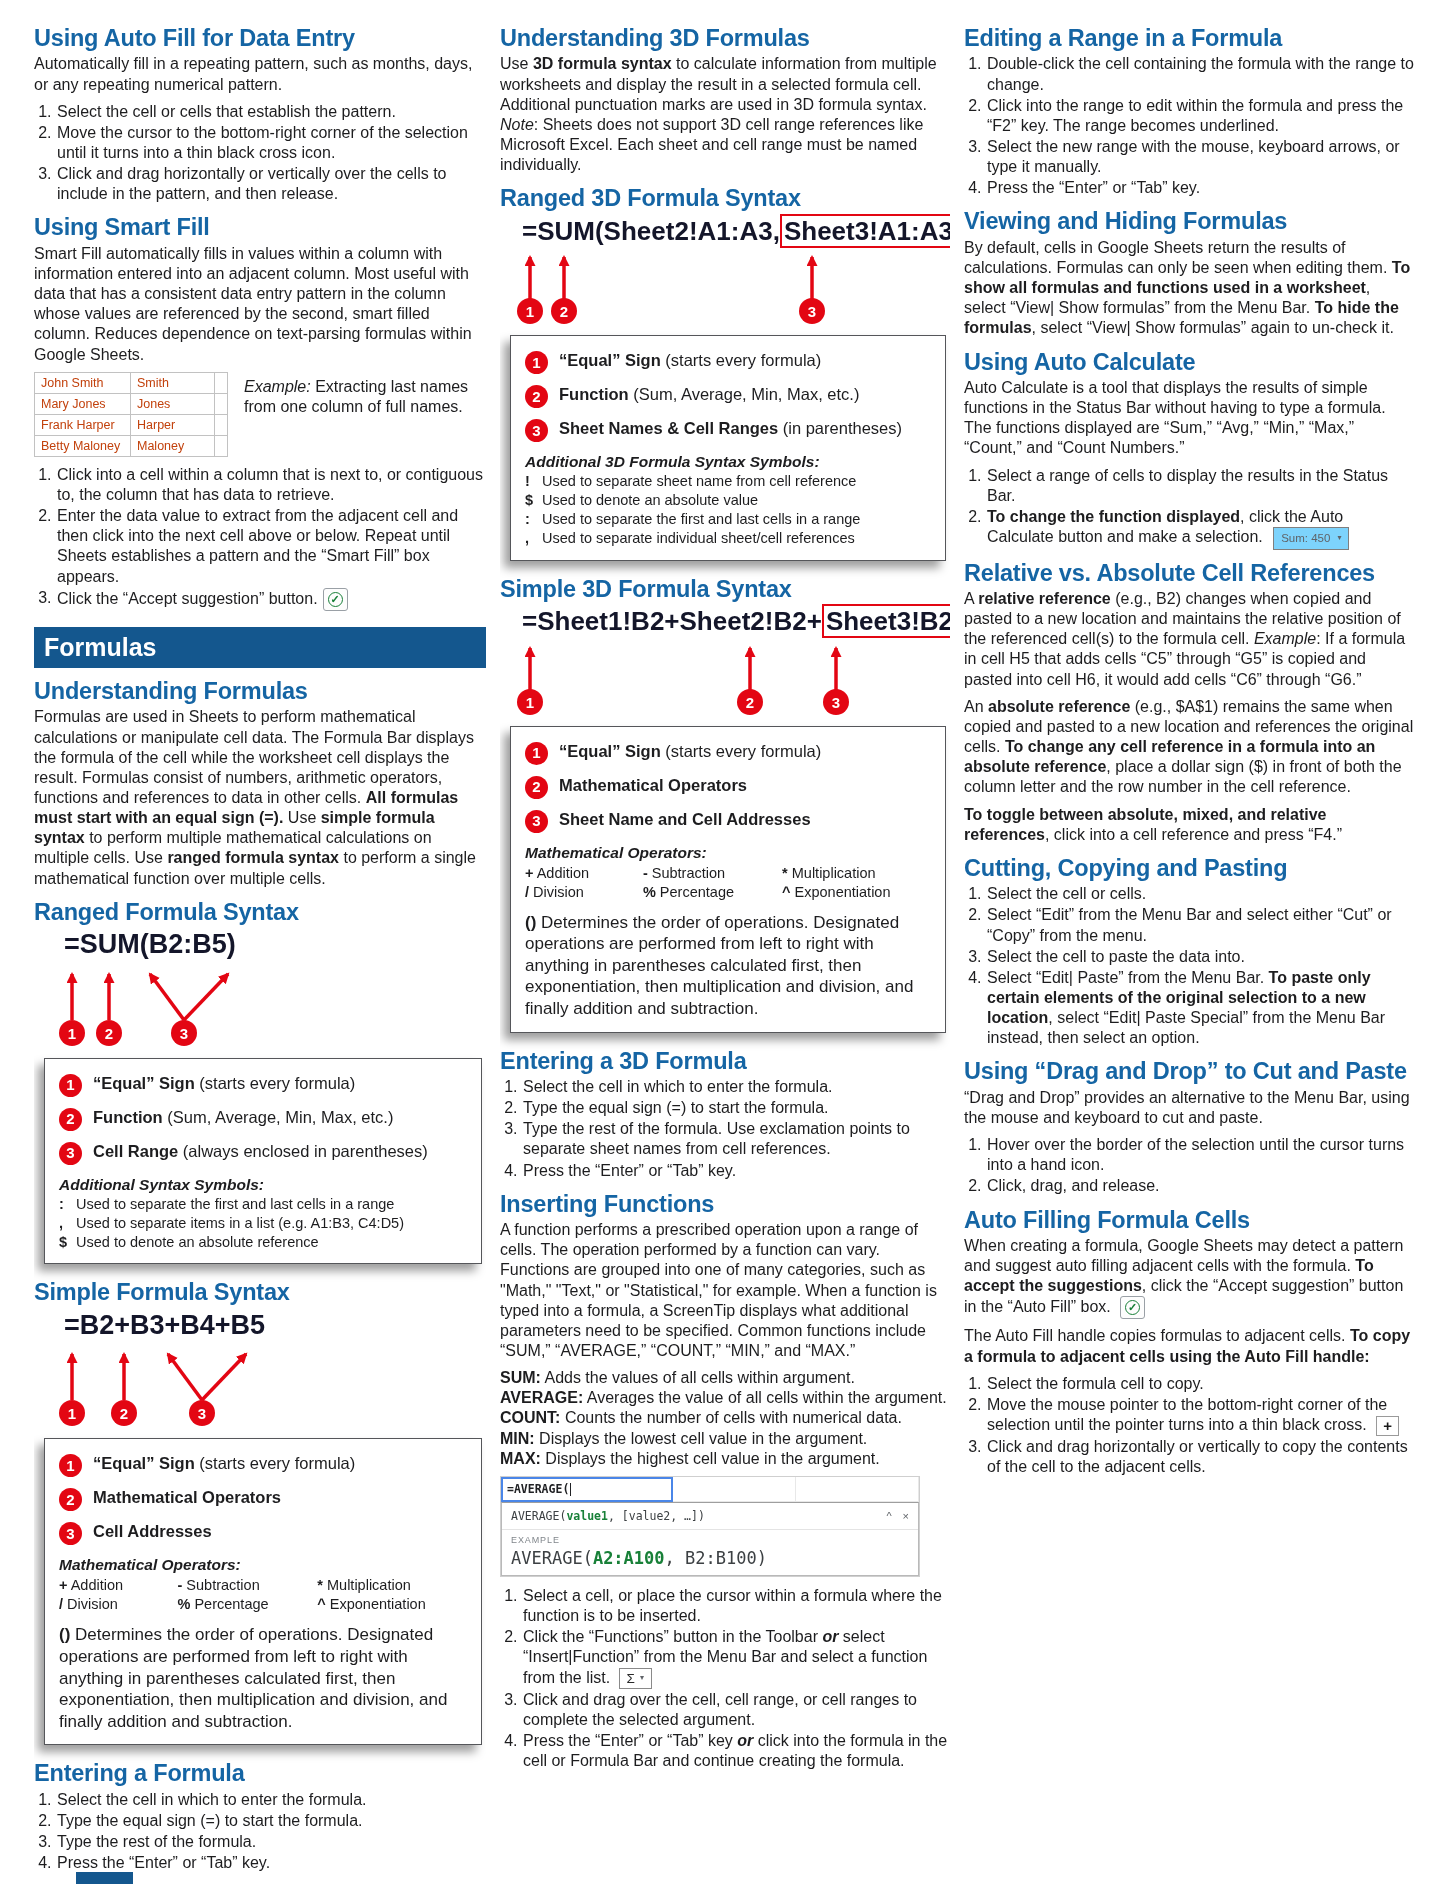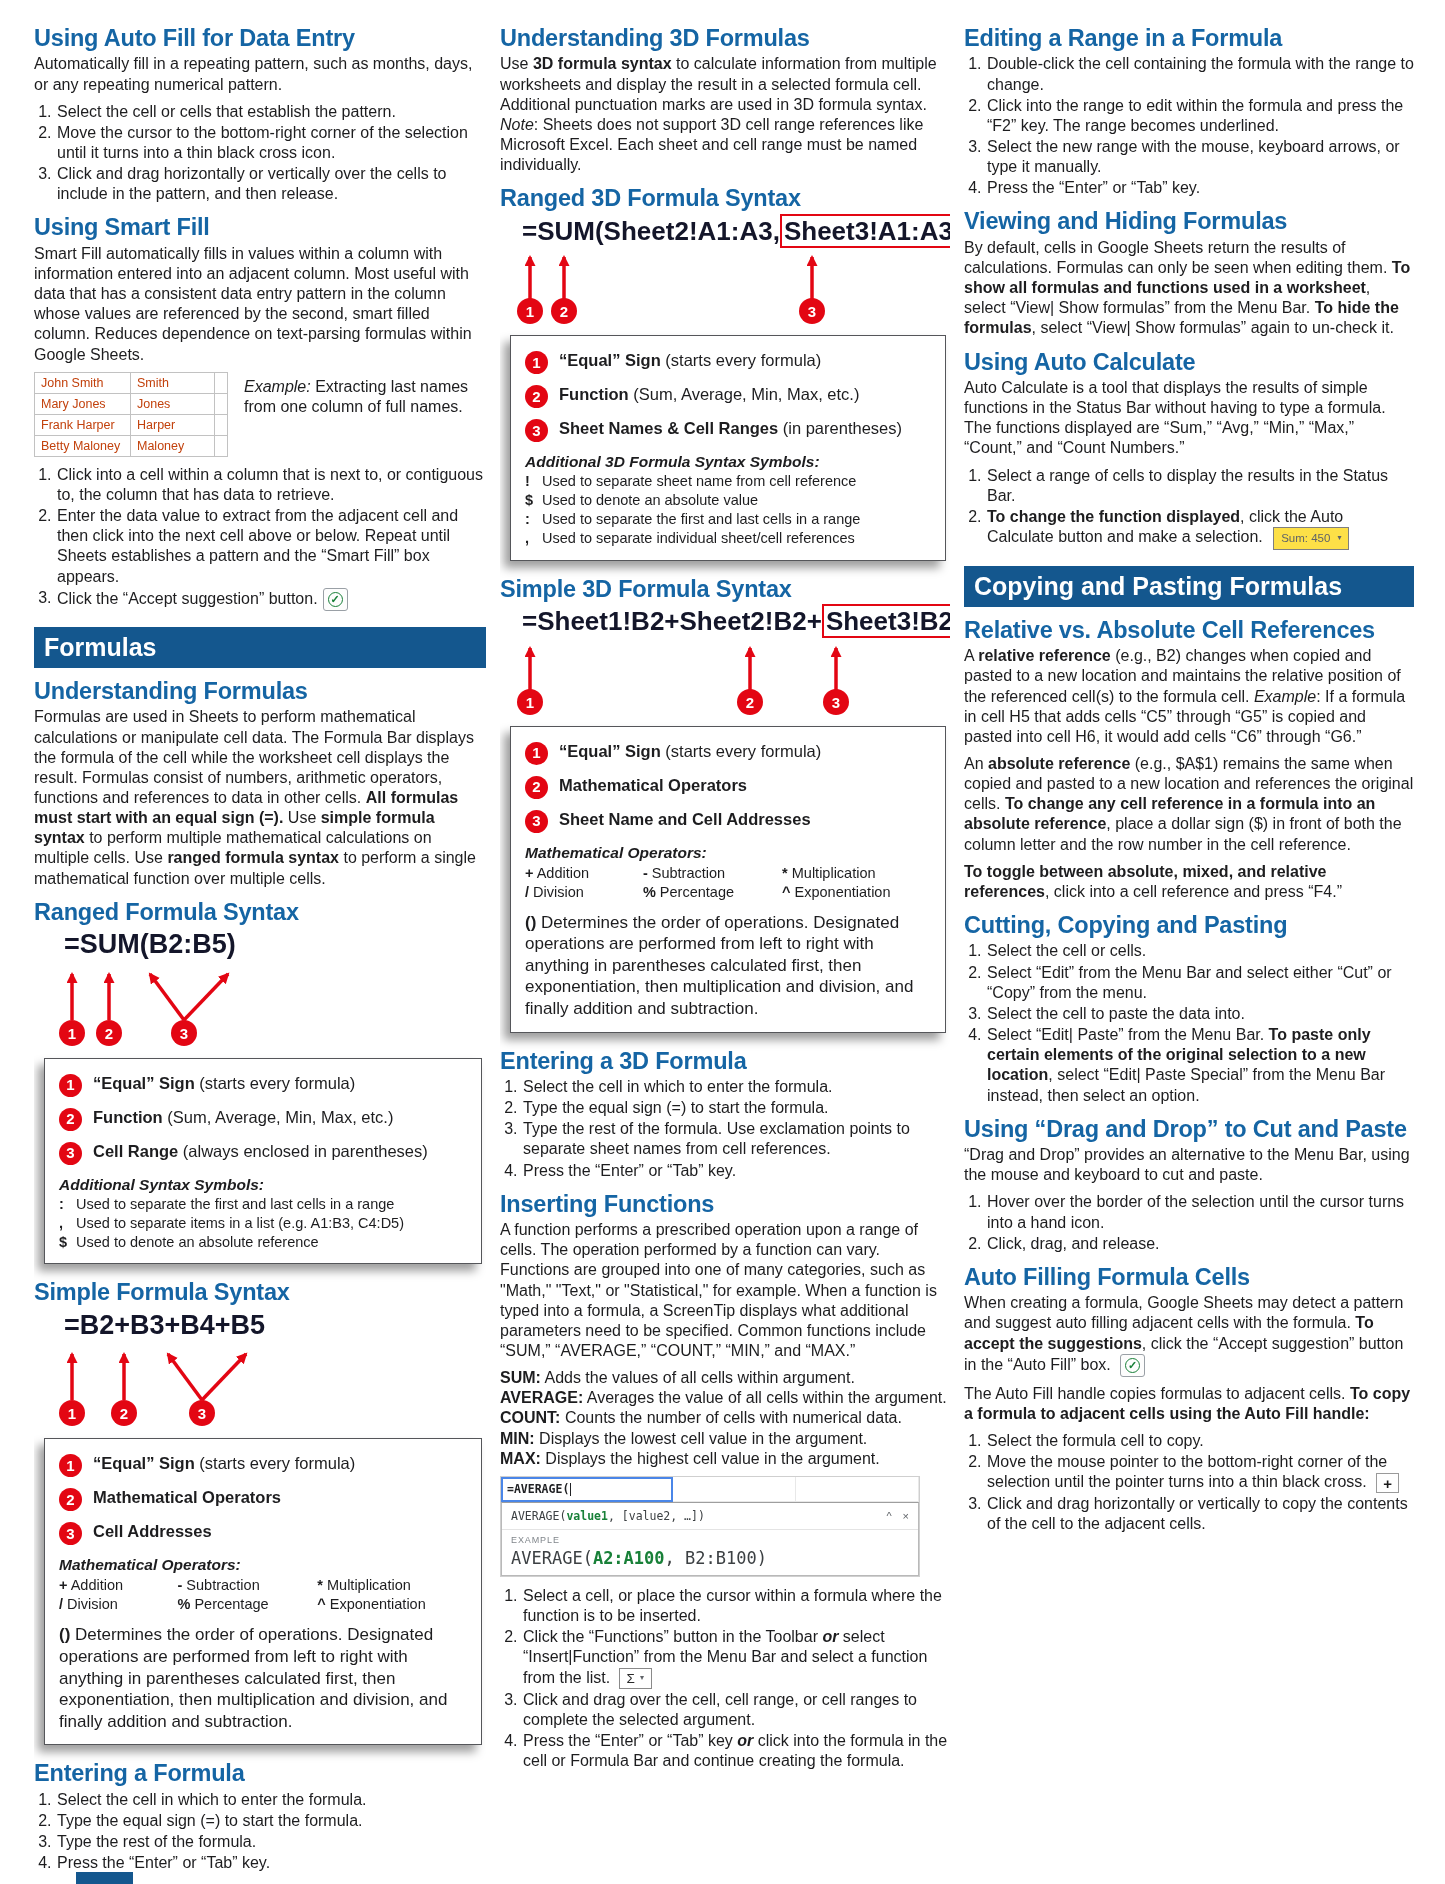--- a/index.html
+++ b/index.html
@@ -65,21 +65,21 @@
   .btn-check {
     display:inline-flex; align-items:center; justify-content:center; width:25px; height:23px;
     border:1px solid #9aa0a6; border-radius:3px; background:#fdfdfd; vertical-align:middle; margin-left:5px;
   }
   .btn-check .check {
     color:#188038; font-size:11px; font-weight:bold; border:1.4px solid #188038; border-radius:50%;
     width:15px; height:15px; display:flex; align-items:center; justify-content:center; line-height:1;
   }
   .btn-sum {
     display:inline-flex; align-items:center; gap:7px; border:1px solid #7f7f7f; padding:3px 7px;
-    font-size:11.5px; color:#5f6368; background:#fde047; vertical-align:middle; margin-left:6px; white-space:nowrap;
+    font-size:11.5px; color:#5f6368; background:#7dd3fc; vertical-align:middle; margin-left:6px; white-space:nowrap;
   }
   .btn-sum .caret, .btn-sigma .caret { font-size:8px; color:#5f6368; }
   .btn-sigma {
     display:inline-flex; align-items:center; gap:5px; border:1px solid #8a8a8a; padding:1px 7px;
     font-size:13.5px; color:#2a2a2a; background:#fff; vertical-align:middle; margin-left:4px;
   }
   .btn-cross {
     display:inline-flex; align-items:center; justify-content:center; width:23px; height:20px;
     border:1px solid #9a9a9a; background:#fff; vertical-align:middle; margin-left:5px;
     font-size:15px; color:#1a1a1a; font-weight:bold; line-height:1;
@@ -452,21 +452,20 @@
       <p class="p">Auto Calculate is a tool that displays the results of simple functions in the Status Bar without having to type a formula. The functions displayed are “Sum,” “Avg,” “Min,” “Max,” “Count,” and “Count Numbers.”</p>
       <ol class="steps">
         <li>Select a range of cells to display the results in the Status Bar.</li>
         <li><span><span class="b">To change the function displayed</span><span>, click the Auto Calculate button and make a selection. </span></span><span class="btn-sum">
               <span>Sum: 450</span>
               <span class="caret">▾</span>
             </span></li>
       </ol>
     </section>
 
-    <div class="banner">Copying and Pasting Formulas</div>
 
     <section>
       <h2 class="h">Relative vs. Absolute Cell References</h2>
       <p class="p"><span>A </span><span class="b">relative reference</span><span> (e.g., B2) changes when copied and pasted to a new location and maintains the relative position of the referenced cell(s) to the formula cell. </span><span class="i">Example</span><span>: If a formula in cell H5 that adds cells “C5” through “G5” is copied and pasted into cell H6, it would add cells “C6” through “G6.”</span></p>
       <p class="p"><span>An </span><span class="b">absolute reference</span><span> (e.g., $A$1) remains the same when copied and pasted to a new location and references the original cells. </span><span class="b">To change any cell reference in a formula into an absolute reference</span><span>, place a dollar sign ($) in front of both the column letter and the row number in the cell reference.</span></p>
       <p class="p"><span class="b">To toggle between absolute, mixed, and relative references</span><span>, click into a cell reference and press “F4.”</span></p>
     </section>
 
     <section>
       <h2 class="h">Cutting, Copying and Pasting</h2>

